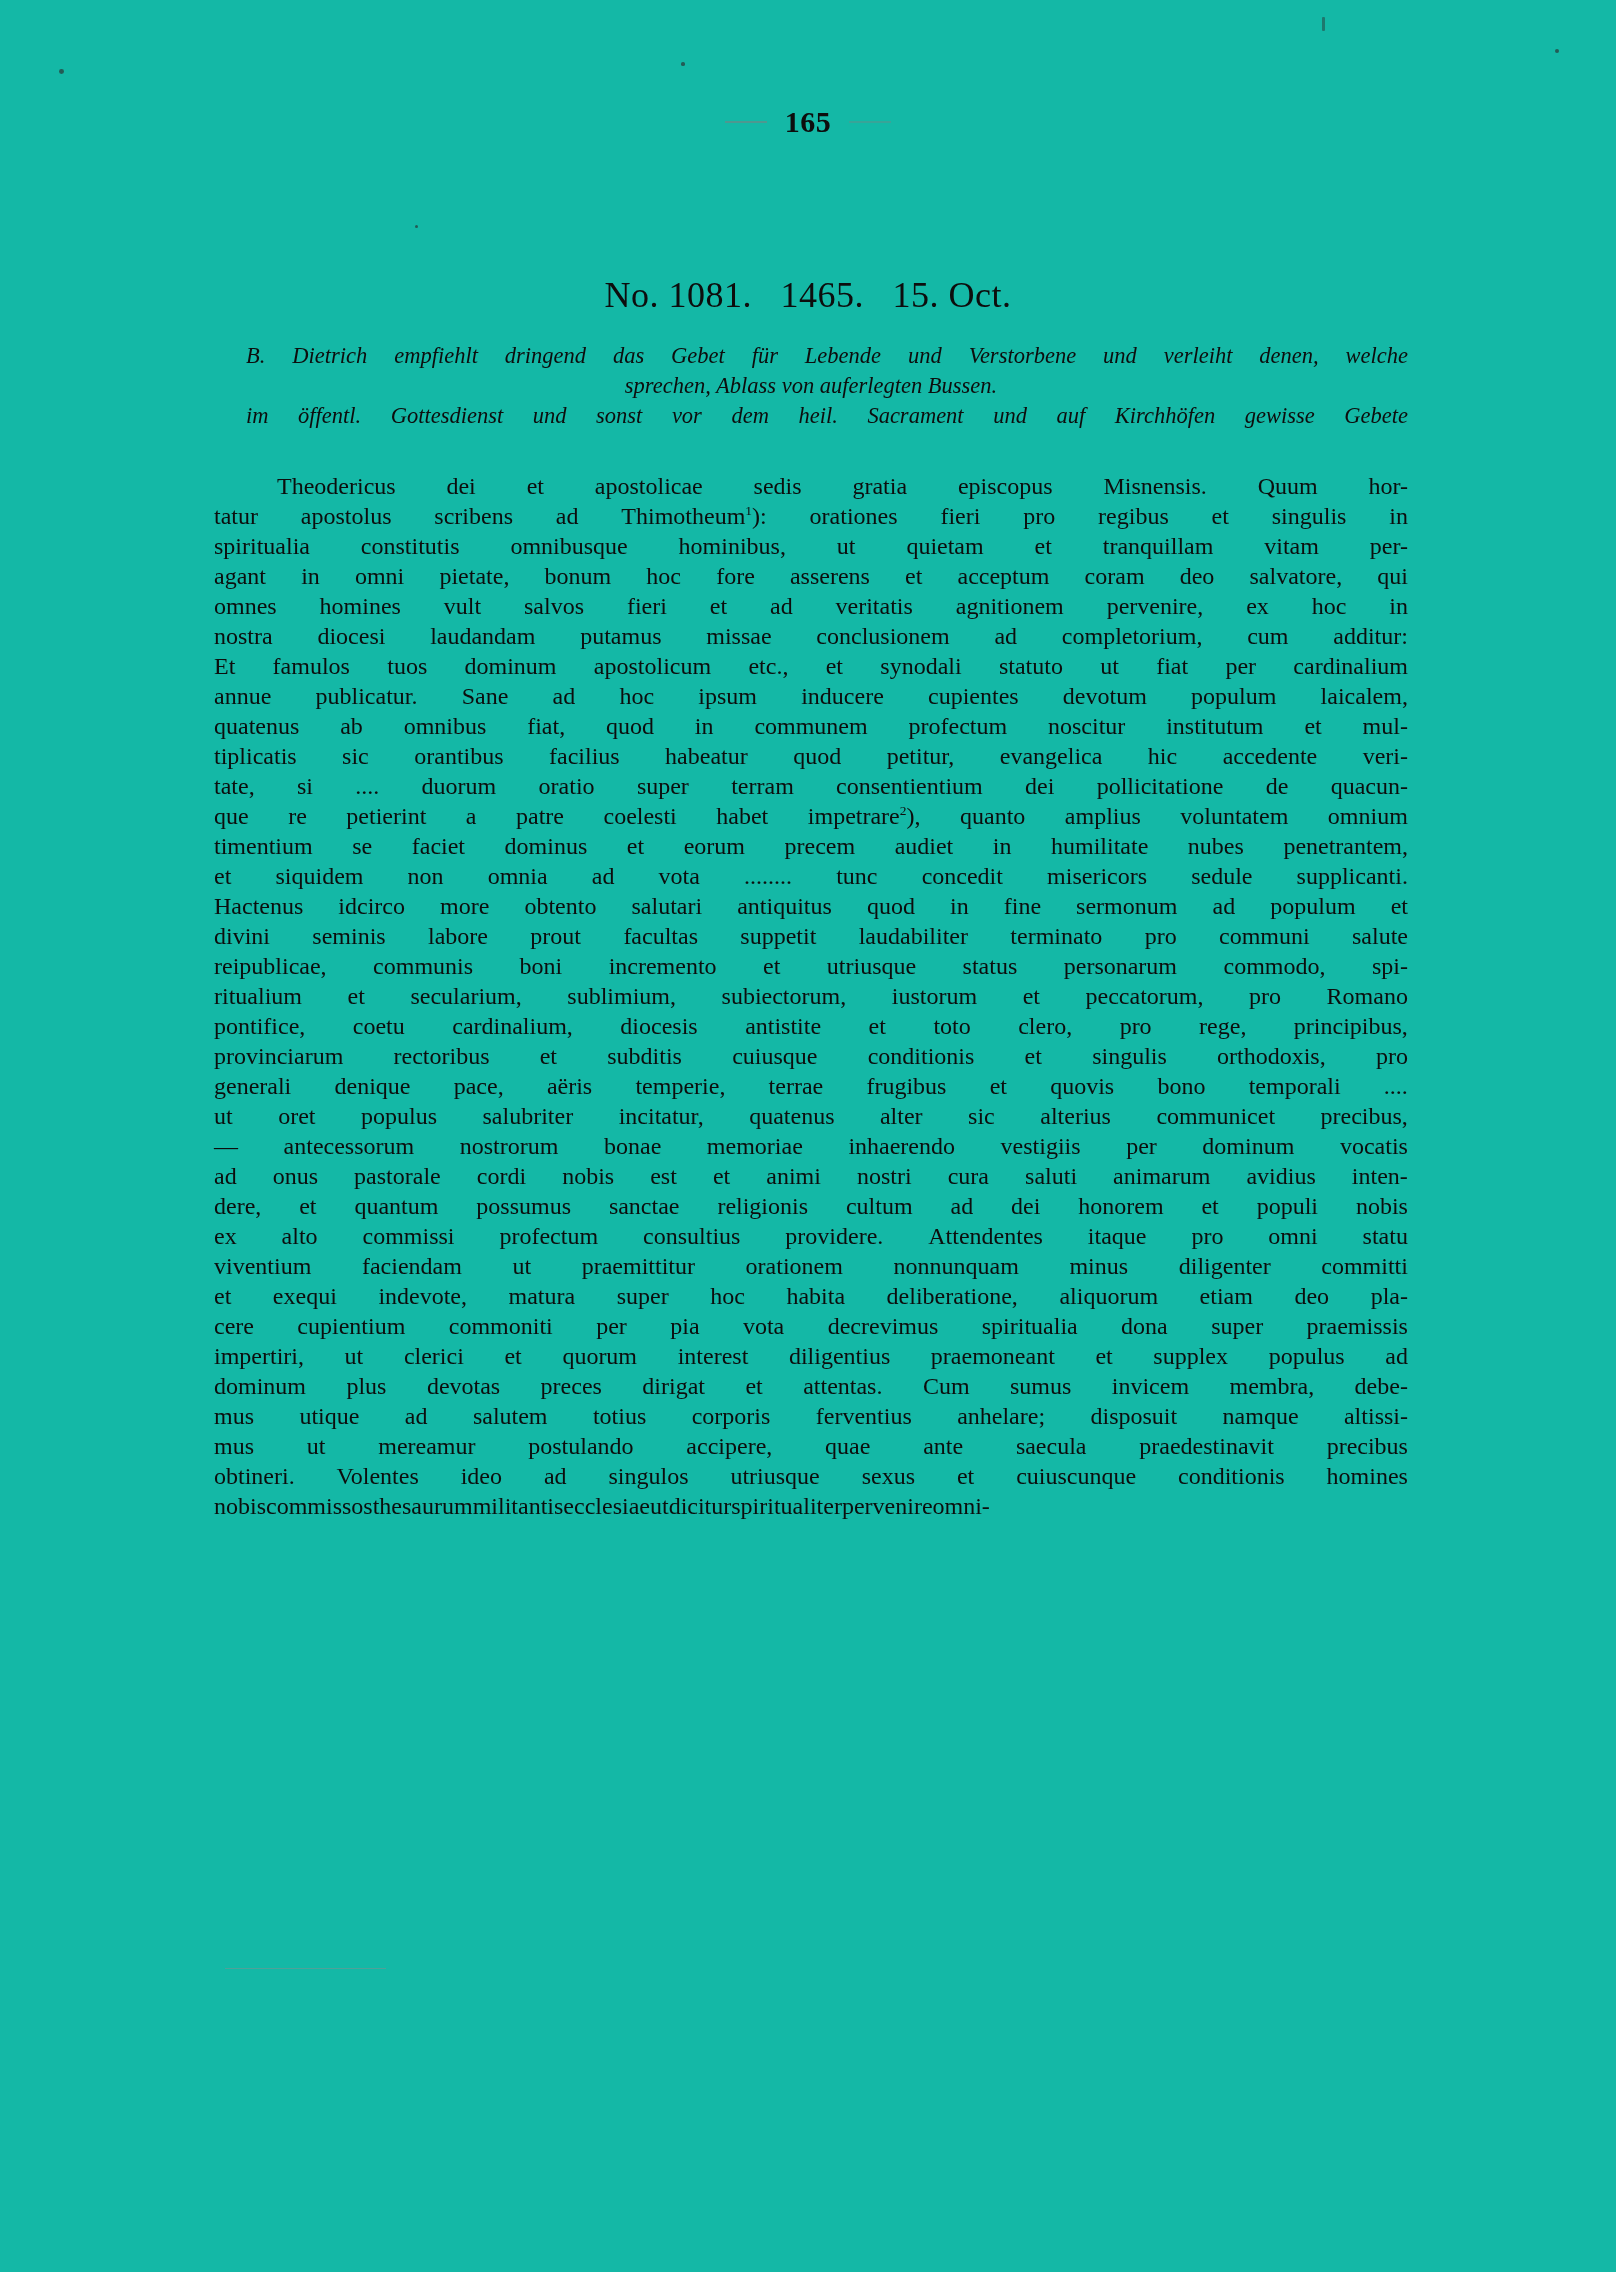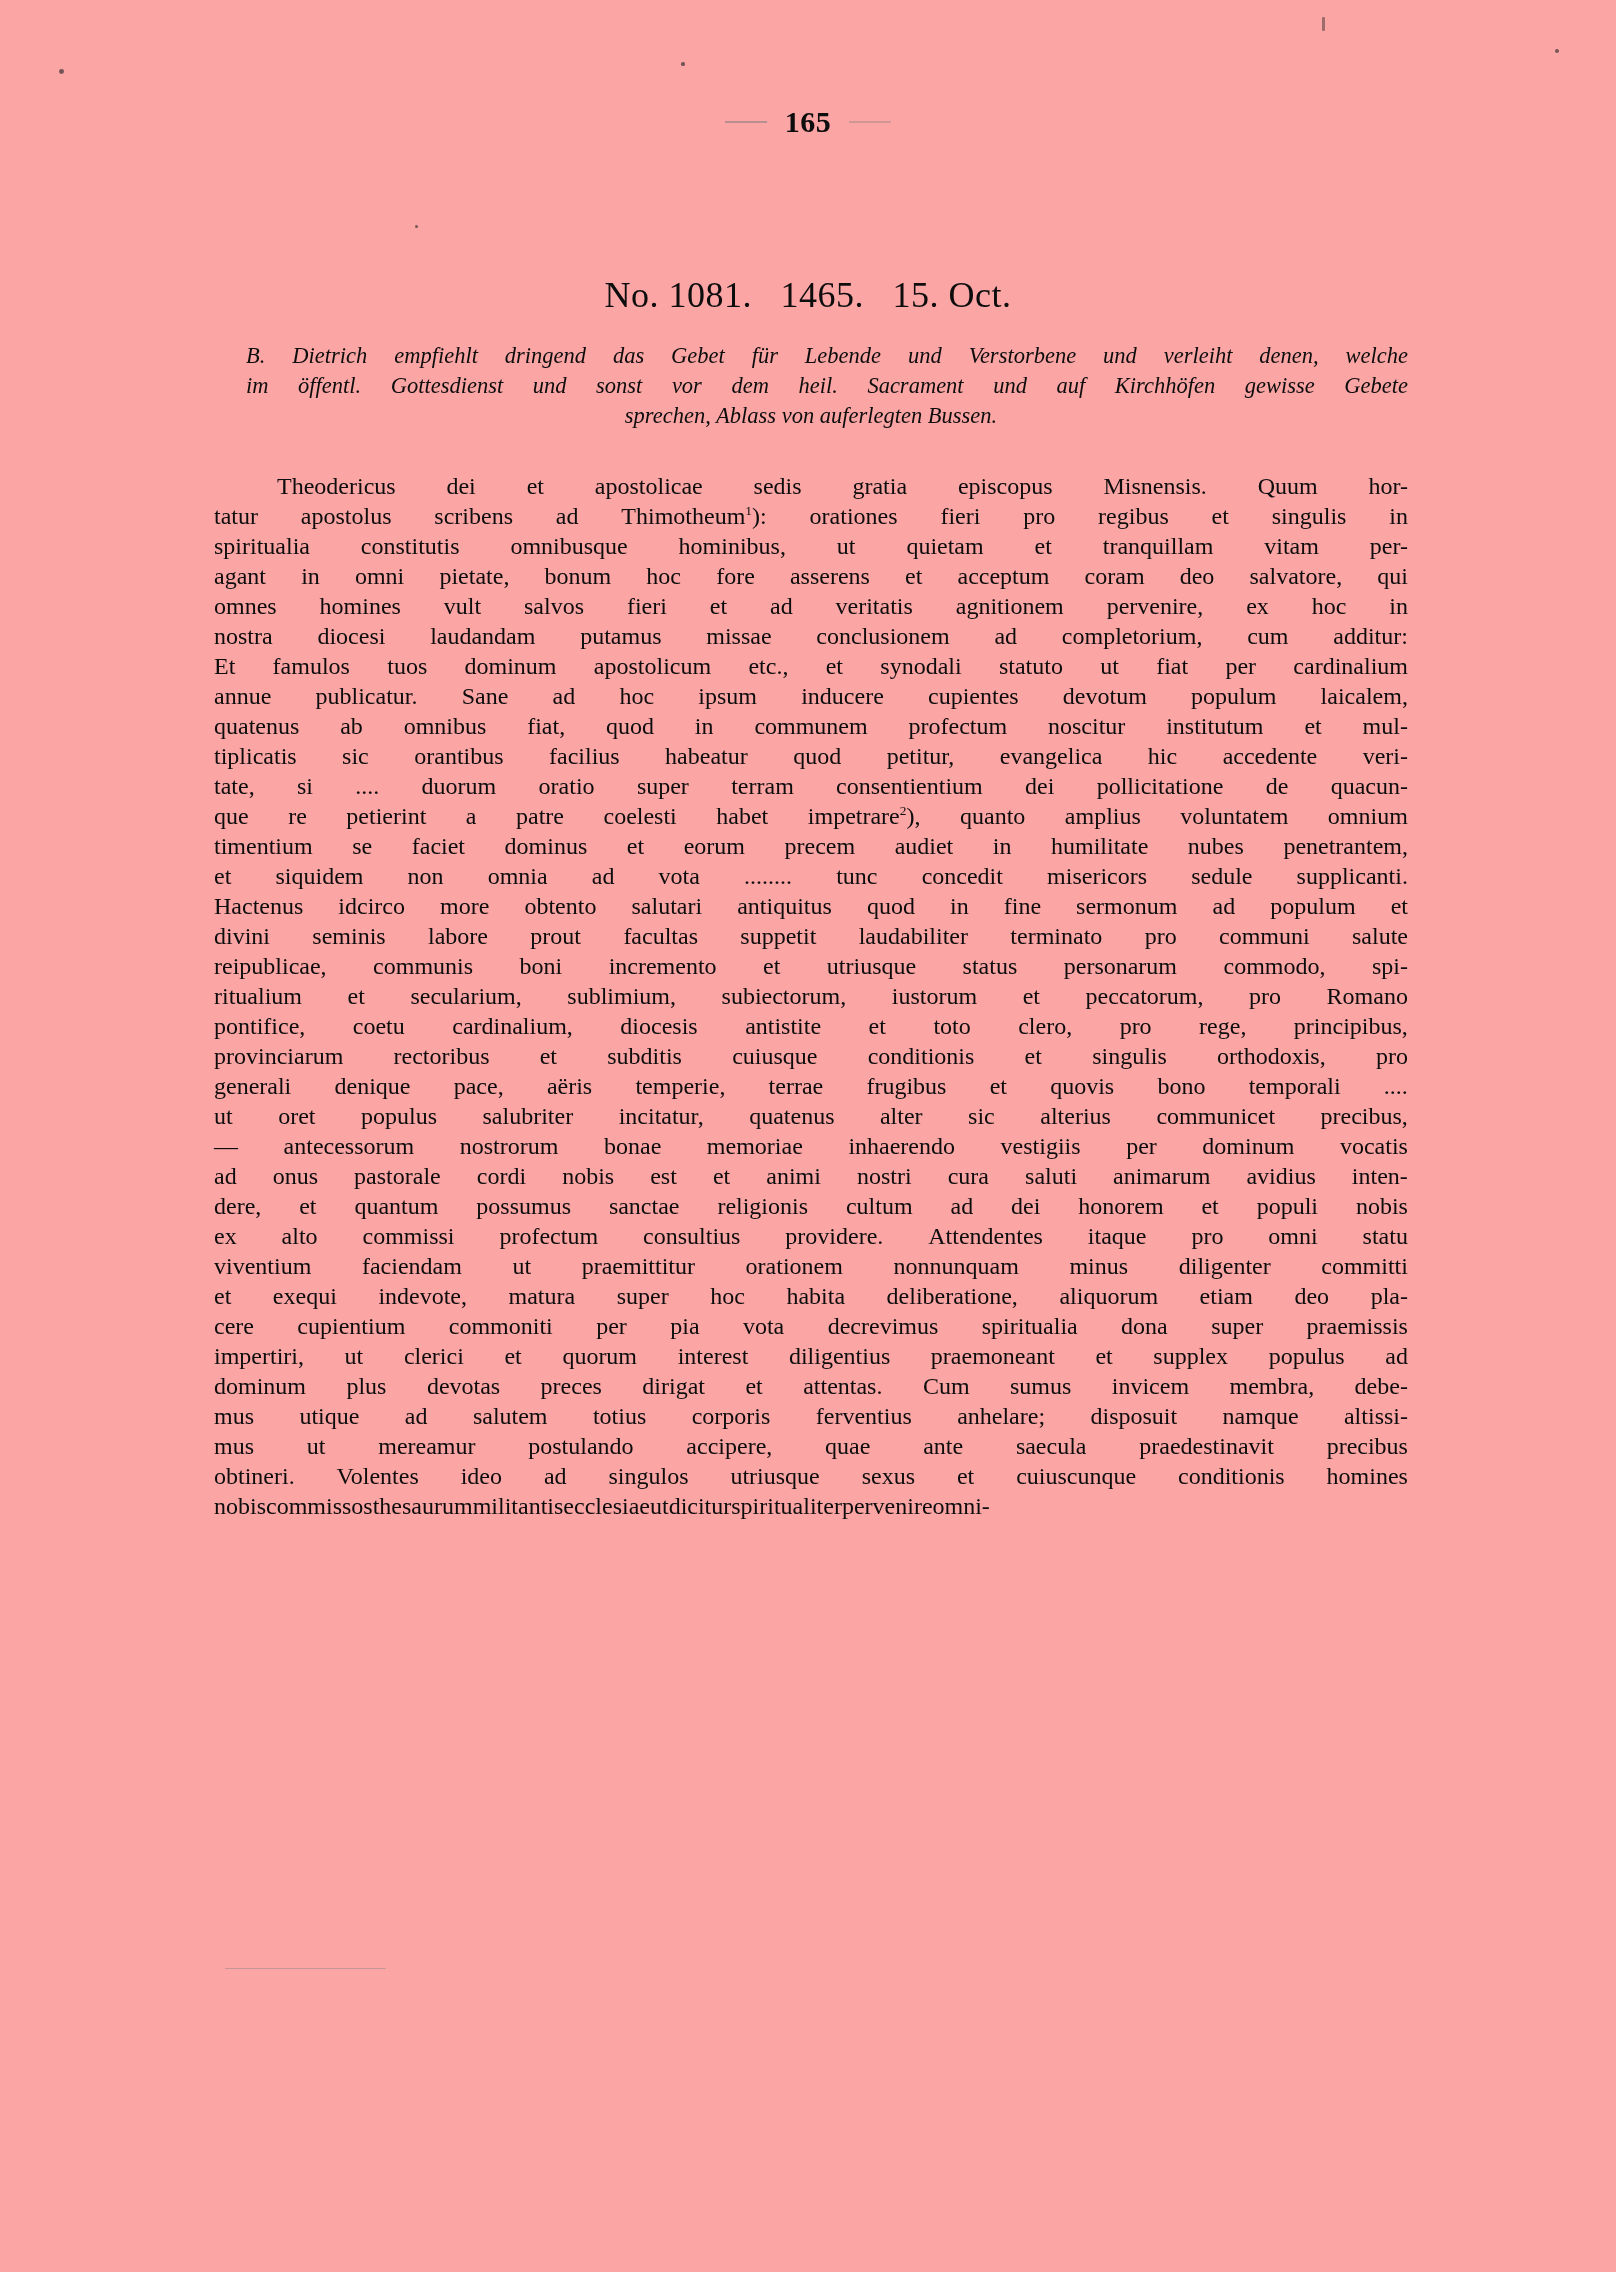--- a/index.html
+++ b/index.html
@@ -12,21 +12,21 @@
     height: 2273px;
     font-family: "Liberation Serif", "DejaVu Serif", serif;
     color: #0d0d0d;
     position: relative;
     overflow: hidden;
   }
 
   .page {
     position: absolute;
     inset: 0;
-    background: #fca5a5;
+    background: #14b8a6;
   }
 
   
   .running-head {
     position: absolute;
     top: 107px;
     left: 0;
     right: 0;
     text-align: center;
     display: flex;
@@ -166,22 +166,22 @@
   <div class="running-head">
     <span class="rule-dash"></span>
     <span class="folio">165</span>
     <span class="rule-dash right"></span>
   </div>
 
   <div class="doc-title">No. 1081.   1465.   15. Oct.</div>
 
   <div class="abstract">
     <span class="ab-line j1">B. Dietrich empfiehlt dringend das Gebet für Lebende und Verstorbene und verleiht denen, welche</span>
+    <span class="ab-line center">sprechen, Ablass von auferlegten Bussen.</span>
     <span class="ab-line j1">im öffentl. Gottesdienst und sonst vor dem heil. Sacrament und auf Kirchhöfen gewisse Gebete</span>
-    <span class="ab-line center">sprechen, Ablass von auferlegten Bussen.</span>
   </div>
 
   <div class="body-text">
       <div class="ln" style="padding-left: 63px;">
         <span>Theodericus</span>
         <span>dei</span>
         <span>et</span>
         <span>apostolicae</span>
         <span>sedis</span>
         <span>gratia</span>

